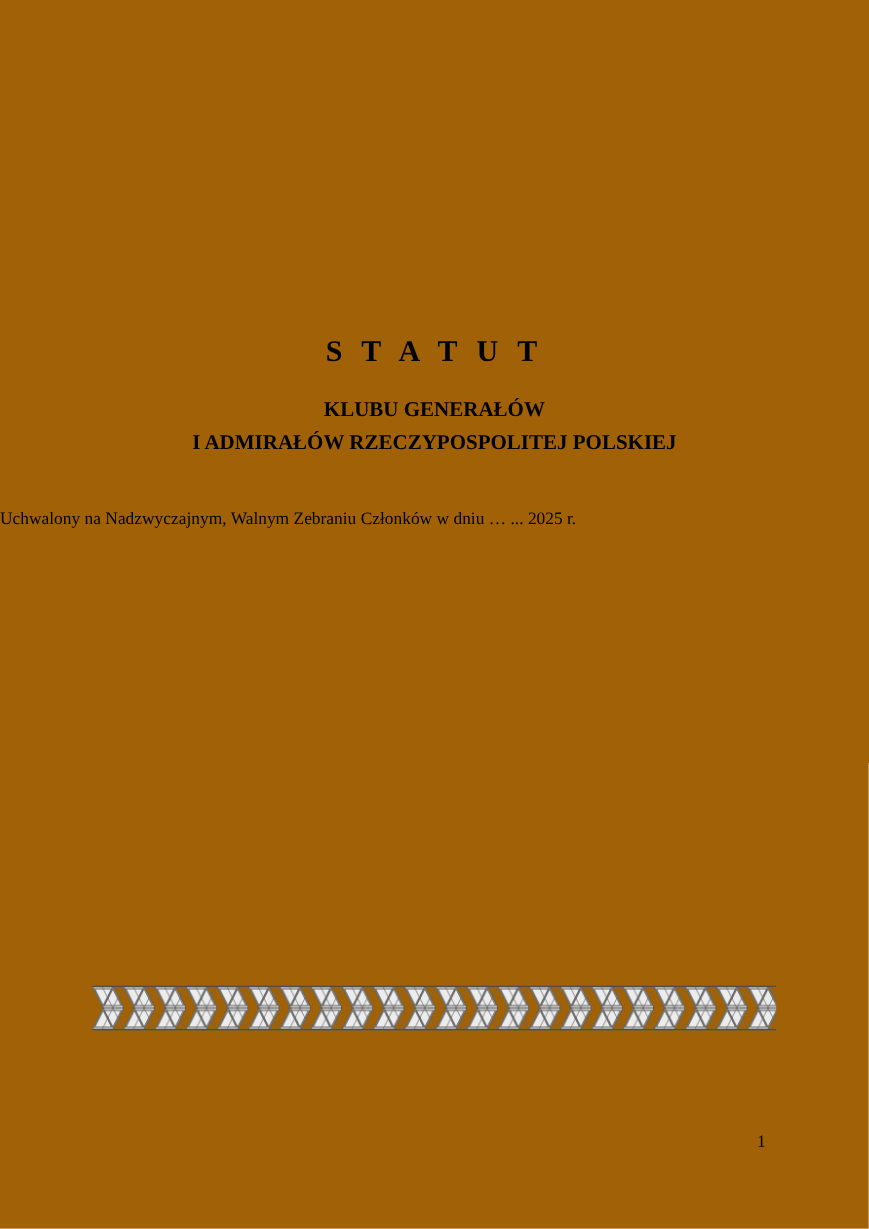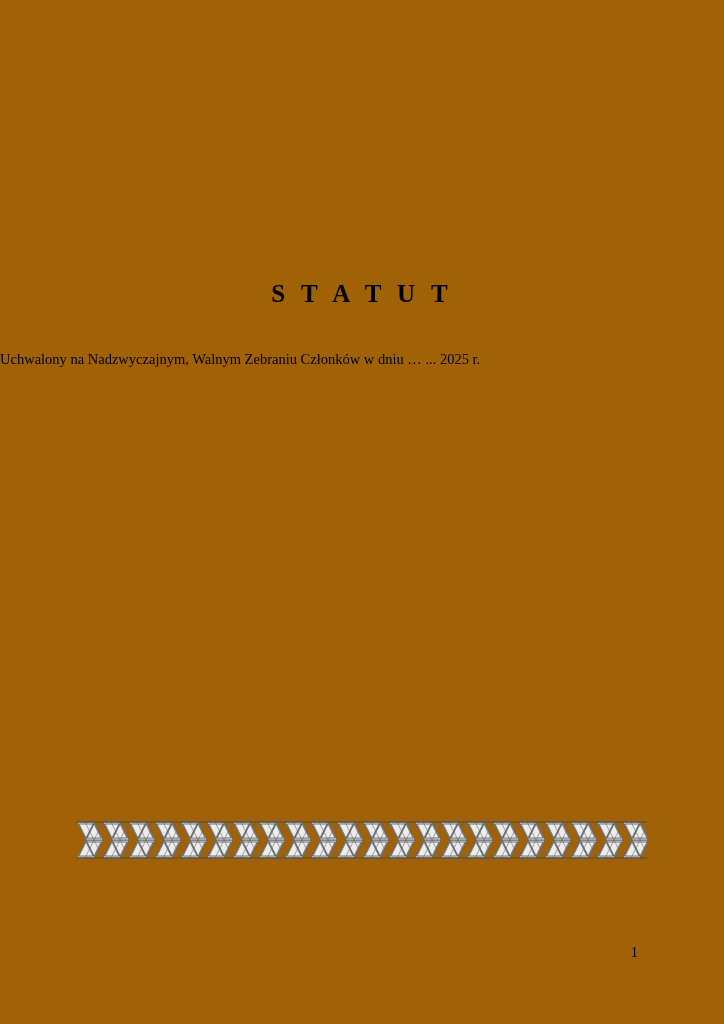--- a/index.html
+++ b/index.html
@@ -72,20 +72,24 @@
 </style>
 </head>
 <body>
 
 <div class="page">
 
   <div class="doc-body">
 
     <div class="title-main">S T A T U T</div>
 
+    <div class="title-sub">
+      <span class="line1">KLUBU GENERAŁÓW</span>
+      <span class="line2">I ADMIRAŁÓW RZECZYPOSPOLITEJ POLSKIEJ</span>
+    </div>
 
     <div class="subtitle-note">Uchwalony na Nadzwyczajnym, Walnym Zebraniu Członków w dniu …  ... 2025 r.</div>
 
   </div>
 
   <div class="ornament-wrap">
     <svg class="ornament" viewBox="0 0 570 44" preserveAspectRatio="none">
       <defs>
         <pattern id="braid" x="0" y="0" width="26" height="44" patternUnits="userSpaceOnUse">
           <g fill="#dcdcdc" stroke="#555555" stroke-width="0.8">

